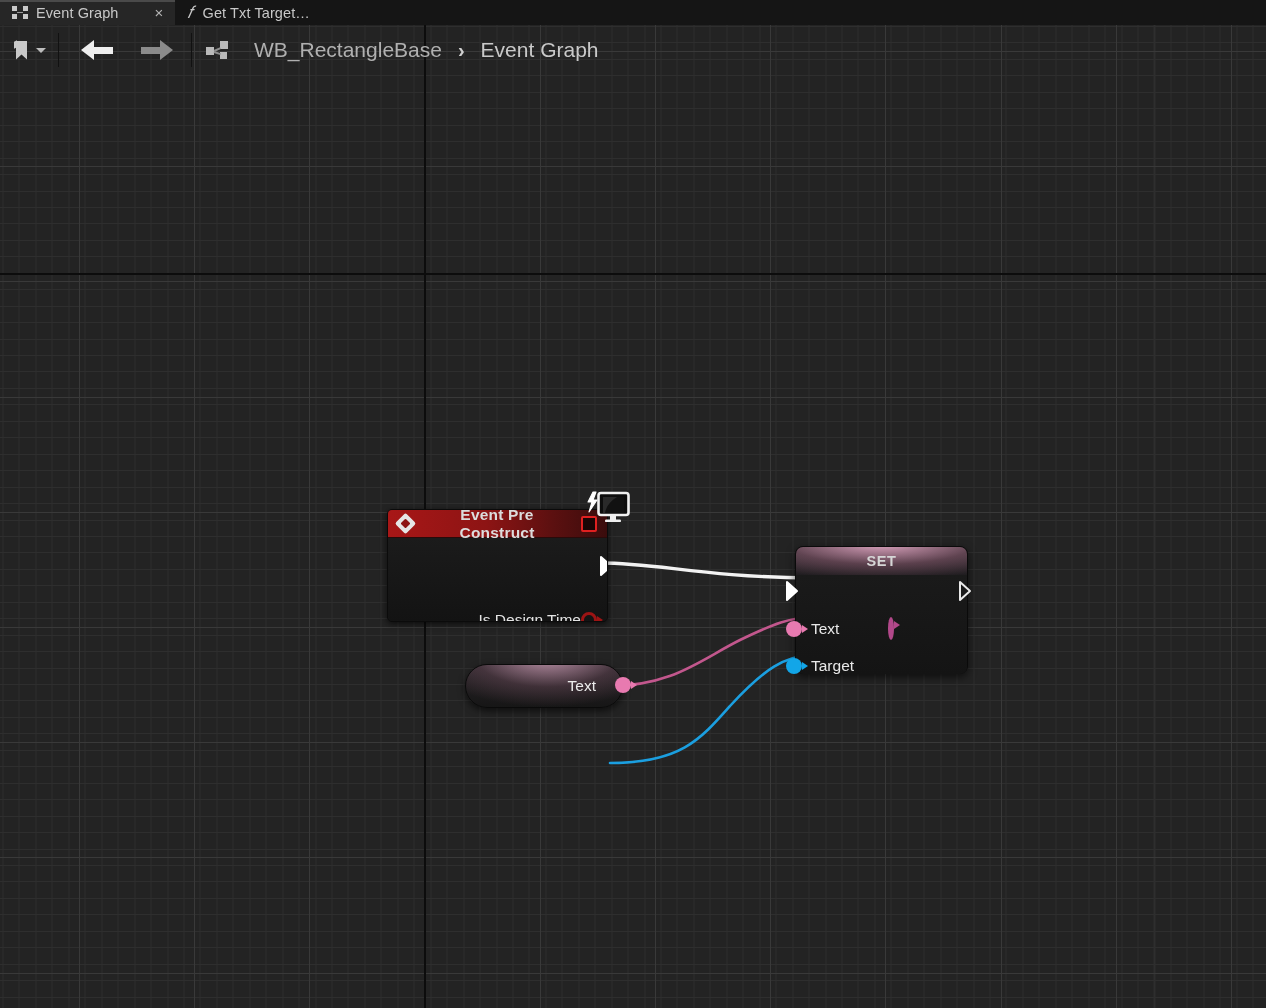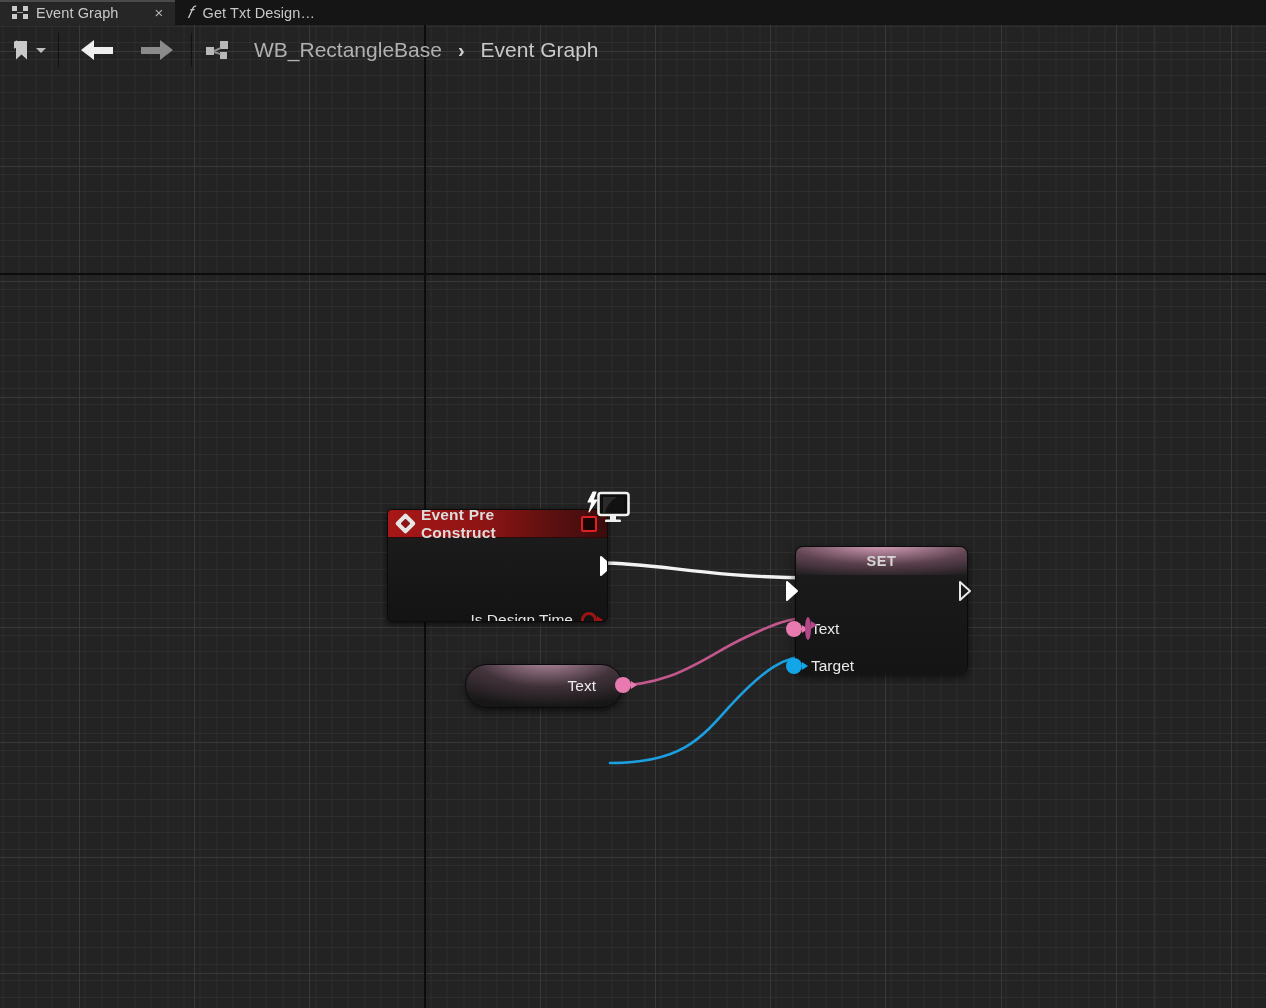--- a/index.html
+++ b/index.html
@@ -2,21 +2,21 @@
 <html><head>
 <meta charset="utf-8">
 <style>
   * { box-sizing: border-box; margin:0; padding:0; }
   html, body {
     width: 1266px; height: 1008px;
     background: #1d1d1d;
     font-family: "Liberation Sans", sans-serif;
     overflow: hidden;
   }
-  #app { position: relative; width:1266px; height:1008px; }
+  #app { position: relative; width:1266px; height:1008px;text-align:center; }
 
   
   #tabstrip {
     position:absolute; left:0; top:0; width:1266px; height:25px;
     background:#151515; display:flex; align-items:stretch;
   }
   .tab {
     display:flex; align-items:center; gap:8px;
     padding:0 12px; height:25px; position:relative;
     font-size:14.5px; color:#c8c8c8; white-space:nowrap;
@@ -138,21 +138,21 @@
     background:#8d1414; border-radius:1px;
   }
   .ev-title .etxt { color:#dcdcdc; font-size:15.5px; font-weight:bold; letter-spacing:.2px; }
   .ev-title .delegate {
     margin-left:auto; margin-right:10px; width:16px; height:16px;
     border:2.5px solid #e02020; border-radius:2px; background:#1a0505;
   }
   .ev-body { position:relative; height:84px; background:linear-gradient(to bottom,#1b1b1b,#131313); }
   .ev-exec-pin { position:absolute; right:-12px; top:17px; }
   .ev-bool-row {
-    position:absolute; right:10px; top:73px; display:flex; align-items:center; gap:8px;
+    position:absolute; right:10px; top:73px; display:flex; align-items:center; gap:0;
   }
   .ev-bool-row .lbl { color:#e4e4e4; font-size:15.5px; }
 
   .monitor { position:absolute; left:585px; top:491px; width:45px; height:35px; }
 
   
   .set-node {
     left:795px; top:546px; width:173px; height:128px;
     background:#151515; border:1px solid #0a0a0a; border-radius:8px;
     box-shadow:0 3px 8px rgba(0,0,0,.6); overflow:visible;
@@ -235,21 +235,21 @@
           <i class="n2"></i>
           <i class="n3"></i>
           <i class="n4"></i>
           <i class="l1"></i>
       </span>
       <span class="tlabel">Event Graph</span>
       <span class="tab-close">×</span>
     </div>
     <div class="tab">
       <span class="icon-fx">𝑓</span>
-      <span class="tlabel">Get Txt Design…</span>
+      <span class="tlabel">Get Txt Target…</span>
     </div>
   </div>
 
   <div id="canvas"></div>
 
   <div id="toolbar">
     <div class="tb-btn" style="margin-left:8px;">
       <span class="bookmark">
         <span class="tick"></span>
           <span class="flag"></span>

